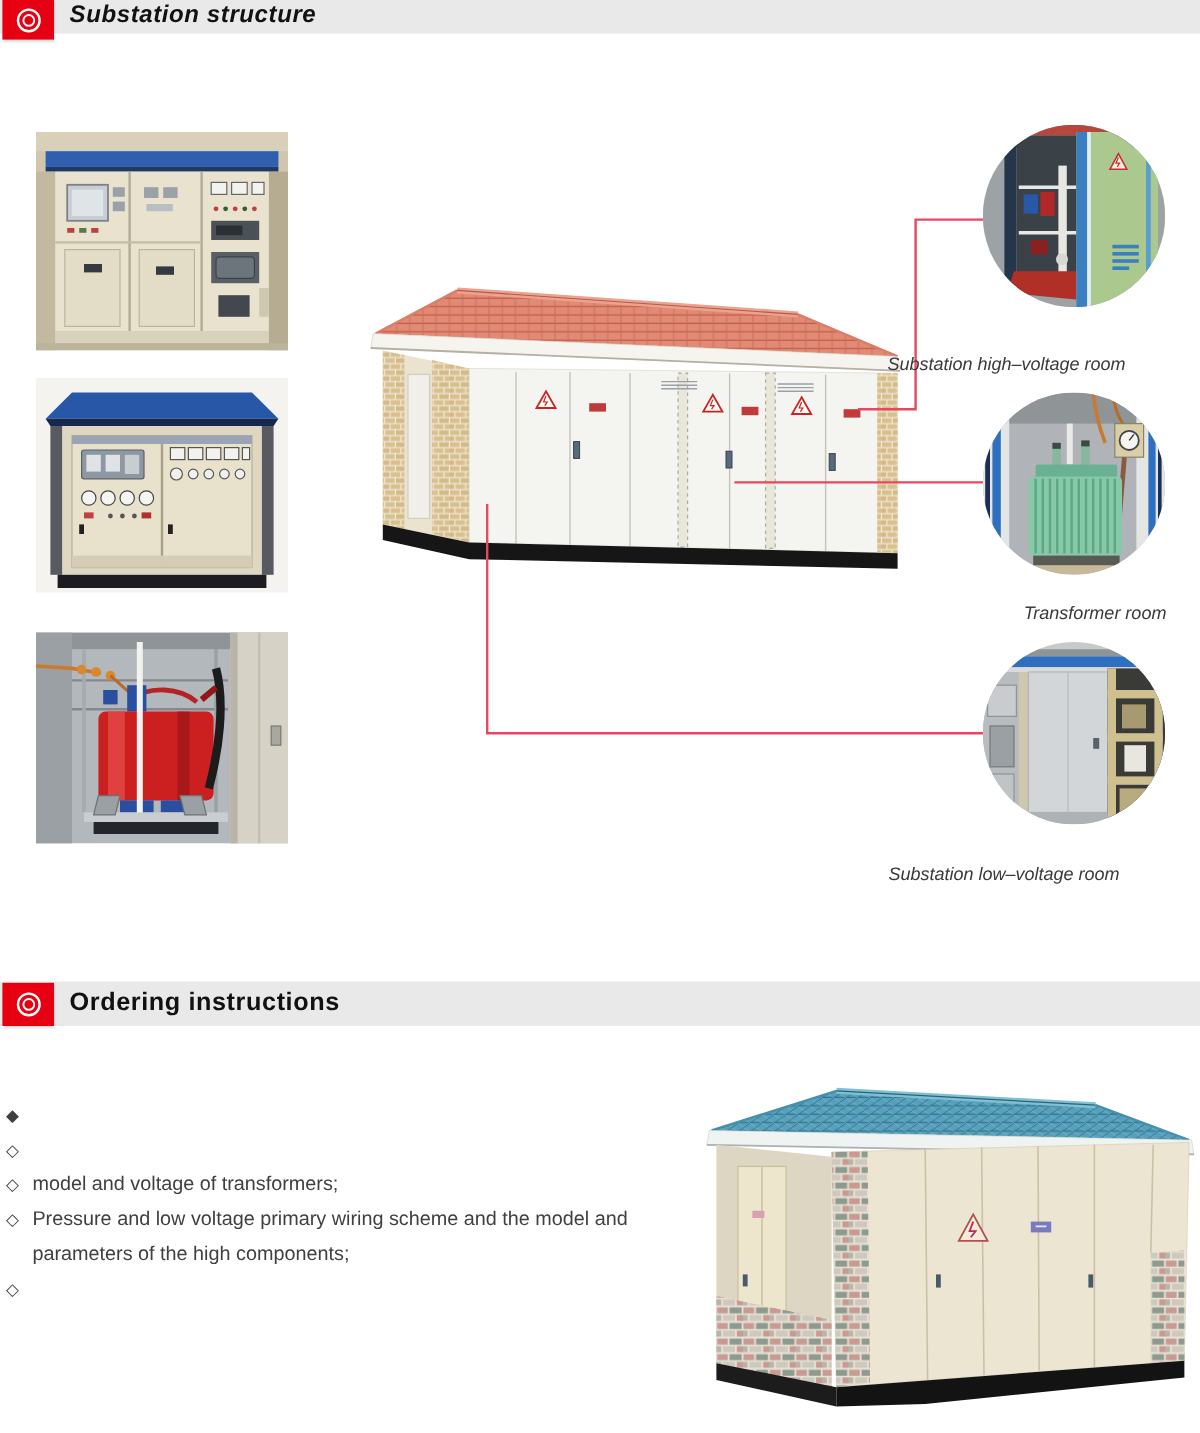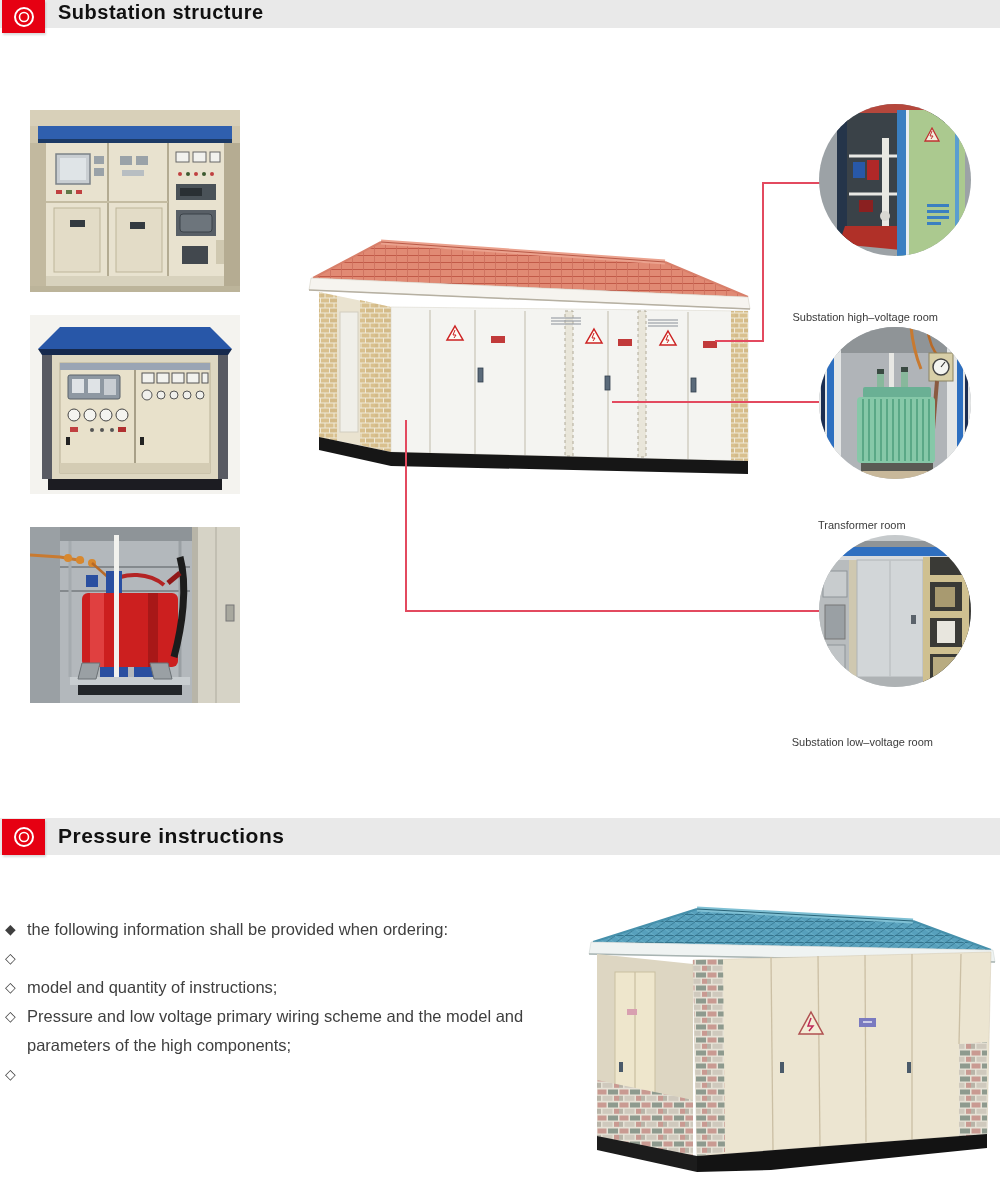--- a/index.html
+++ b/index.html
@@ -3,25 +3,25 @@
 <meta charset="utf-8">
 <style>
   html,body{margin:0;padding:0;background:#ffffff;}
   body{width:1000px;height:1194px;position:relative;font-family:"Liberation Sans",sans-serif;color:#3c3c3c;overflow:hidden;}
   .abs{position:absolute;}
   
   .bar{position:absolute;left:0;width:1000px;background:#e9e9e9;}
   .bar-title{position:absolute;left:58px;font-weight:bold;color:#111;letter-spacing:.5px;white-space:nowrap;}
   .bar-icon{position:absolute;left:2px;background:#e60012;display:flex;align-items:center;justify-content:center;box-shadow:1px 2px 2px rgba(0,0,0,.15);}
   
-  #structure{position:absolute;top:0;left:0;width:938px;height:818px;}
+  #structure{position:absolute;top:0;left:0;width:938px;height:818px;font-style:italic;}
   #ordering{position:absolute;top:818px;left:0;width:1000px;height:376px;}
   .photo{position:absolute;}
   .circle-photo{position:absolute;width:152px;height:152px;border-radius:50%;overflow:hidden;}
-  .callout-label{position:absolute;font-size:11px;color:#3a3a3a;white-space:nowrap;margin-top:16px;}
+  .callout-label{position:absolute;font-size:15px;color:#3a3a3a;white-space:nowrap;}
   
   .order-list{position:absolute;left:5px;top:97px;width:578px;margin:0;padding:0;list-style:none;font-size:16.5px;line-height:29px;color:#3f3f3f;}
   .order-list li{display:flex;}
   .bullet{width:22px;flex:0 0 22px;font-size:14px;}
   svg{display:block;}
 </style>
 </head>
 <body>
 
 <div id="structure">
@@ -345,21 +345,21 @@
           <line x1="86" y1="72" x2="86" y2="134"></line>
           <line x1="92" y1="72" x2="92" y2="134"></line>
           <line x1="98" y1="72" x2="98" y2="134"></line>
           <line x1="104" y1="72" x2="104" y2="134"></line>
           <line x1="110" y1="72" x2="110" y2="134"></line>
       </g>
       <rect x="42" y="136" width="72" height="9" fill="#5a5a54"></rect>
       <rect x="20" y="144" width="116" height="8" fill="#c8b89a"></rect>
     </svg>
   </div>
-  <div class="callout-label" style="left:818px;top:503px;width:154px;text-align:left;">Transformer room</div>
+  <div class="callout-label" style="left:818px;top:503px;width:154px;text-align:right;">Transformer room</div>
 
   <div class="circle-photo" style="left:819px;top:535px;">
     <svg width="152" height="152" viewBox="0 0 152 152">
       <rect width="152" height="152" fill="#c6cacc"></rect>
       <rect x="0" y="6" width="152" height="6" fill="#8f9497"></rect>
       <rect x="0" y="12" width="152" height="9" fill="#2f6fc0"></rect>
       <rect x="0" y="21" width="152" height="4" fill="#d8dadc"></rect>
       <circle cx="56" cy="30" r="3" fill="#c04040"></circle>
         <circle cx="90" cy="30" r="3" fill="#c04040"></circle>
       <line x1="30" y1="28" x2="110" y2="28" stroke="#9aa0a4" stroke-width="2"></line>
@@ -394,33 +394,32 @@
 
 <div id="ordering">
 
   <div class="bar" style="top:0;height:37px;"></div>
   <div class="bar-icon" style="top:1px;width:43px;height:36px;">
     <svg width="26" height="26" viewBox="0 0 26 26">
       <circle cx="13" cy="13" r="9" fill="none" stroke="#ffffff" stroke-width="2"></circle>
       <circle cx="13" cy="13" r="4.5" fill="none" stroke="#ffffff" stroke-width="1.6"></circle>
     </svg>
   </div>
-  <div class="bar-title" style="top:6px;font-size:21px;">Pressure instructions</div>
+  <div class="bar-title" style="top:6px;font-size:21px;">Ordering instructions</div>
 
   <ul class="order-list">
     <li>
         <span class="bullet">◆</span>
-        <span>the following information shall be provided when ordering:</span>
       </li>
     <li>
         <span class="bullet">◇</span>
       </li>
     <li>
         <span class="bullet">◇</span>
-        <span>model and quantity of instructions;</span>
+        <span>model and voltage of transformers;</span>
       </li>
     <li>
         <span class="bullet">◇</span>
         <span>Pressure and low voltage primary wiring scheme and the model and parameters of the high components;</span>
       </li>
     <li>
         <span class="bullet">◇</span>
       </li>
   </ul>
 

